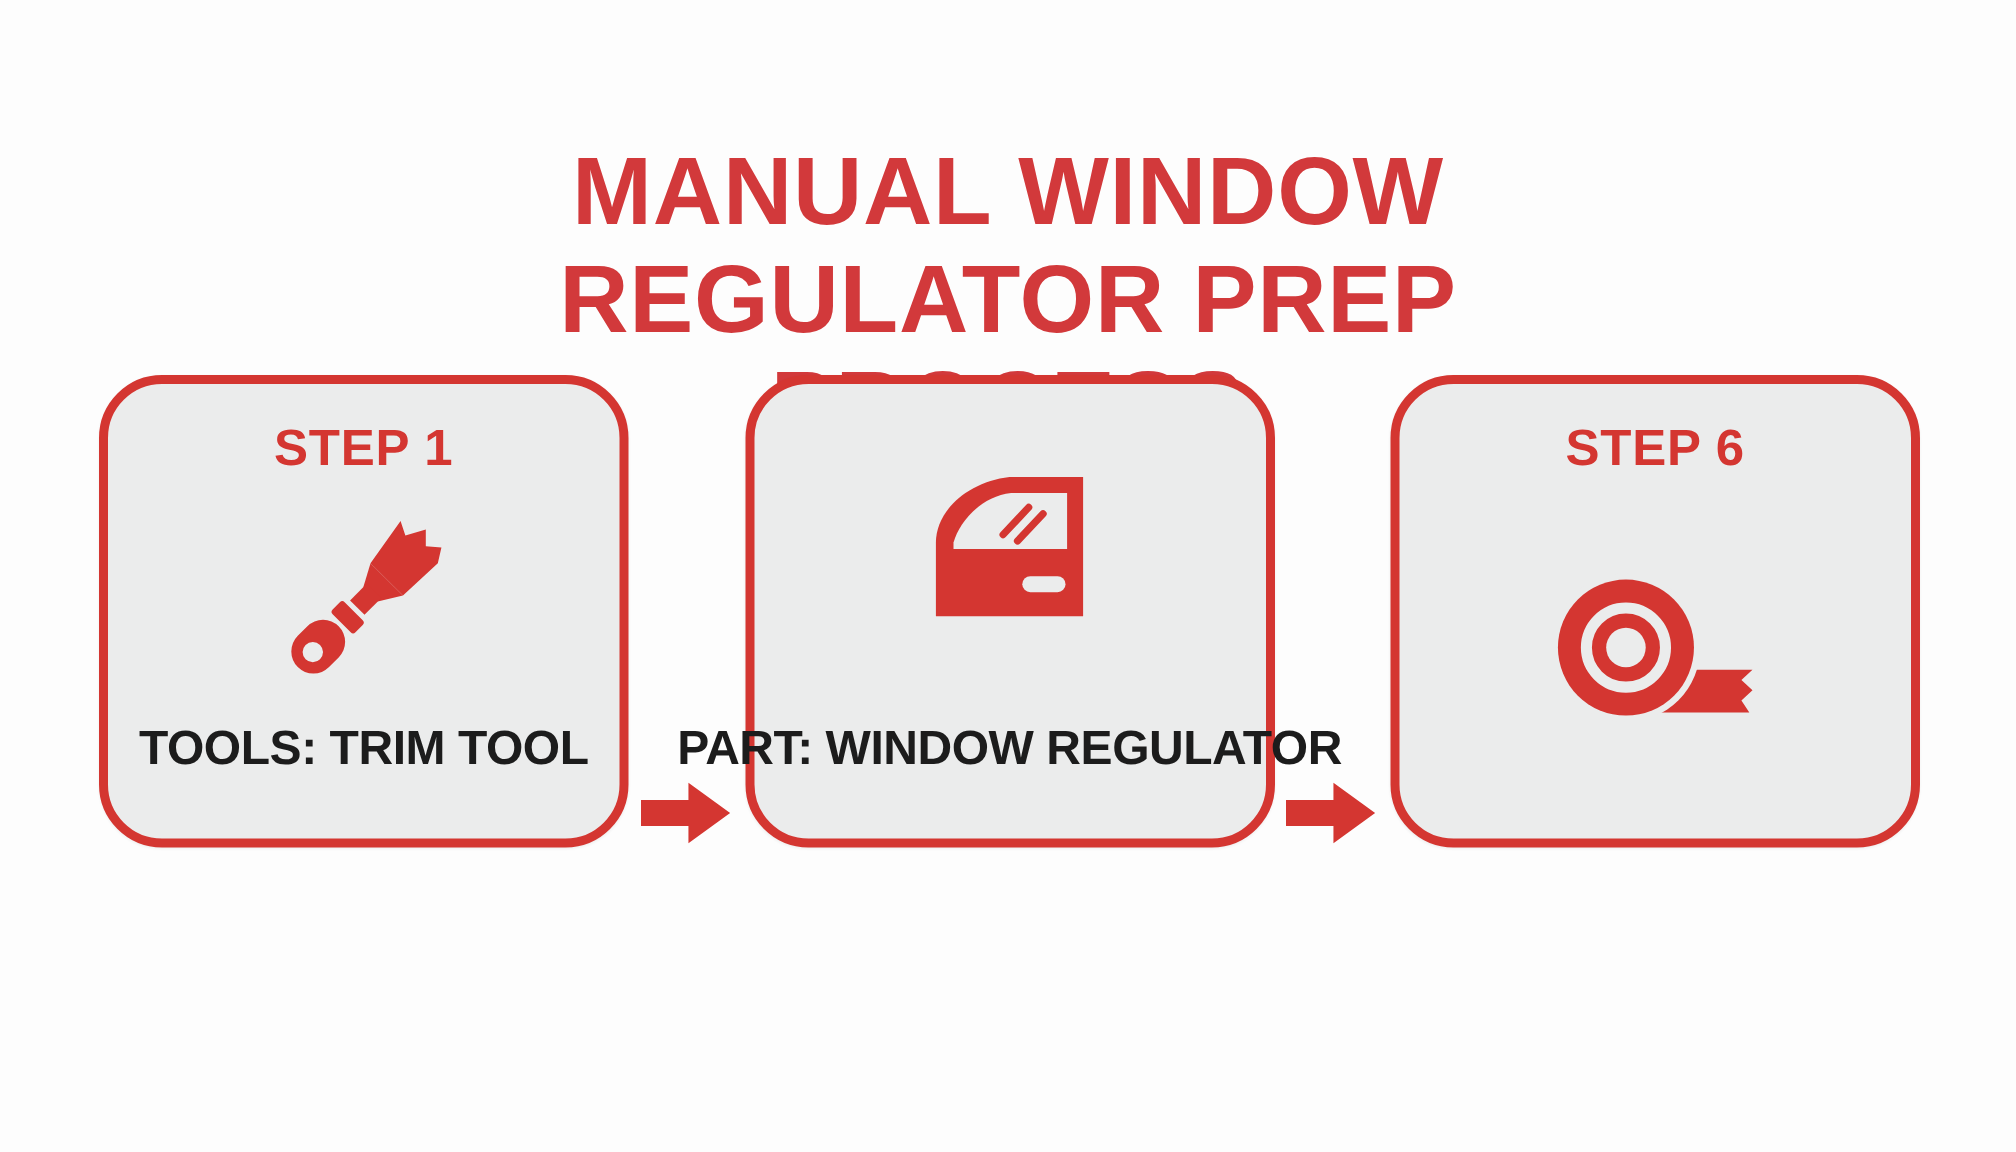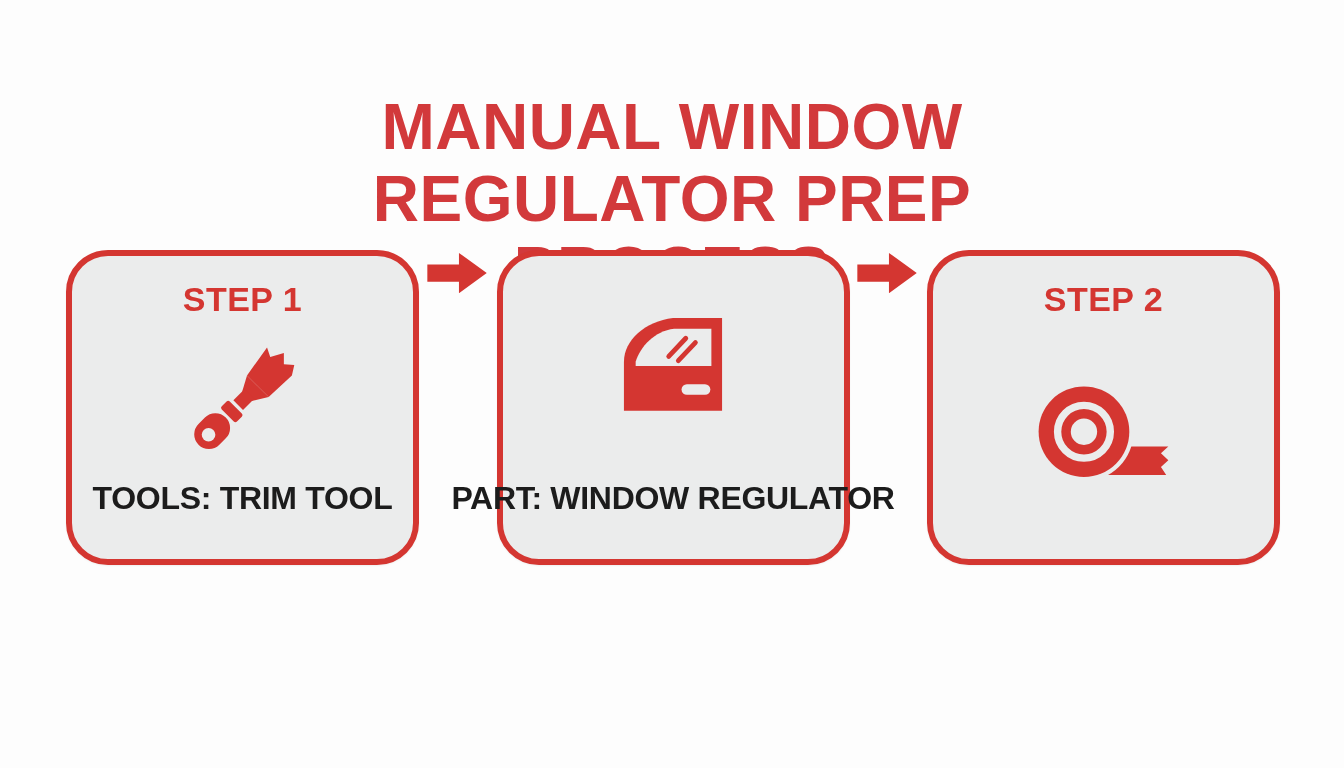--- a/index.html
+++ b/index.html
@@ -30,21 +30,21 @@
     letter-spacing: 0.5px;
     color: var(--title);
   }
   .row {
     position: absolute;
     top: 250px;
     left: 66px;
     width: 1214px;
     height: 315px;
     display: flex;
-    align-items: flex-start;
+    align-items: flex-end;
     justify-content: space-between;
   }
   .step-box {
     width: 353px;
     height: 315px;
     background: var(--box-bg);
     border: 6px solid var(--accent);
     border-radius: 42px;
     display: flex;
     flex-direction: column;
@@ -140,21 +140,21 @@
       <div class="caption">PART: WINDOW REGULATOR</div>
     </div>
 
     <div class="connector">
       <svg width="62" height="46" viewBox="0 0 64 48" aria-hidden="true">
         <polygon fill="currentColor" points="0,15 33,15 33,3 62,24 33,45 33,33 0,33"></polygon>
       </svg>
     </div>
 
     <div class="step-box">
-      <div class="step-heading">STEP 2</div>
+      <div class="step-heading">STEP 6</div>
       <div class="icon-wrap">
         <svg width="150" height="116" viewBox="0 0 142 110" aria-hidden="true">
 
           <polygon fill="currentColor" points="58,64 132,64 125,70.5 132,77 125,83.5 130,91 58,91"></polygon>
 
           <circle class="cut" cx="52" cy="50" r="47"></circle>
 
           <circle fill="currentColor" cx="52" cy="50" r="43"></circle>
           <circle fill="none" stroke="#ebecec" stroke-width="7" cx="52" cy="50" r="25"></circle>
           <circle class="cut" cx="52" cy="50" r="12.5"></circle>

